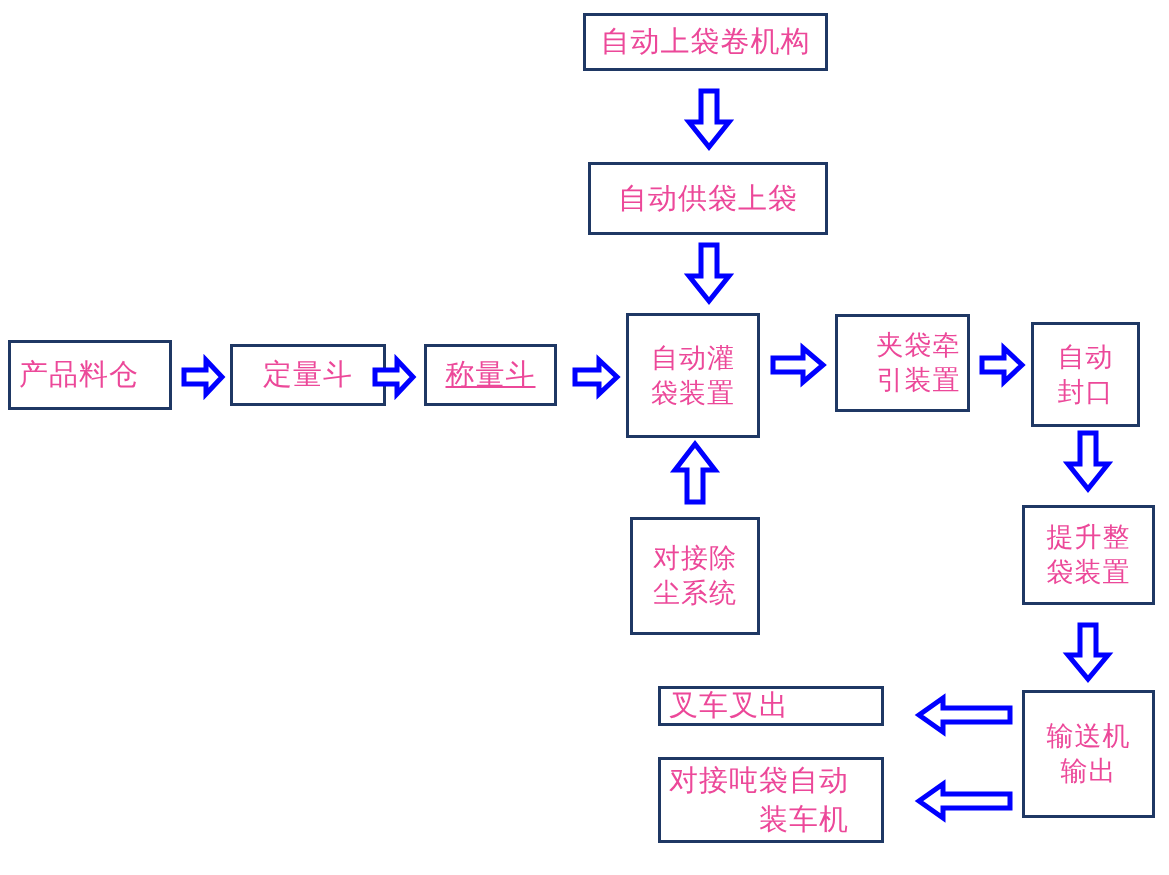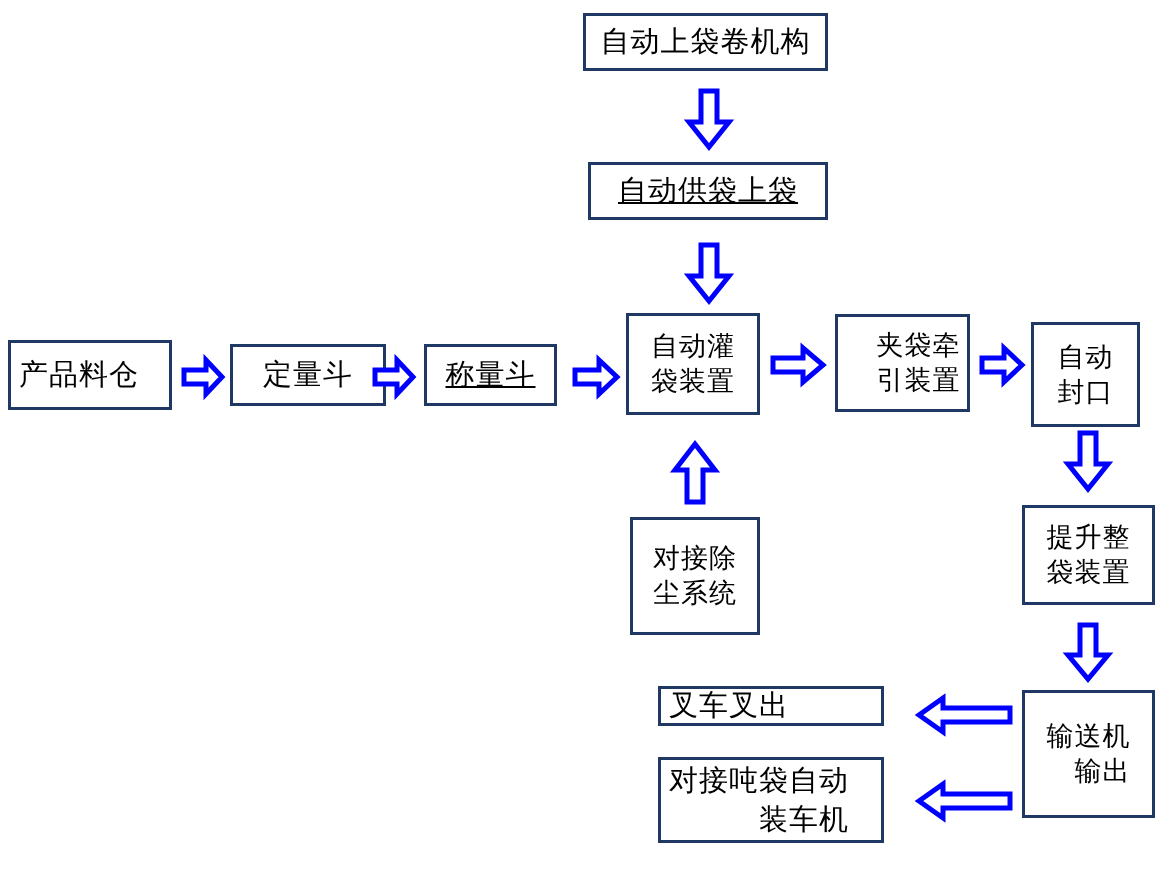--- a/index.html
+++ b/index.html
@@ -17,21 +17,21 @@
   }
   .node {
     position: absolute;
     box-sizing: border-box;
     border: 3px solid #1F3864;
     background: #ffffff;
     display: flex;
     flex-direction: column;
     align-items: center;
     justify-content: center;
-    color: #000000;
+    color: #ec4899;
     font-size: 27px;
     line-height: 1.28;
     letter-spacing: 1px;
     white-space: pre-line;
     text-align: center;
     font-family: "DejaVu Serif", "Liberation Serif", serif;
   }
   .node.left-align {
     align-items: flex-start;
     text-align: right;
@@ -52,44 +52,44 @@
     stroke-linejoin: miter;
   }
 </style>
 </head>
 <body>
 
 <div id="canvas">
 
   <div class="node" style="left:583px; top:13px; width:245px; height:58px; font-size:29px;">自动上袋卷机构</div>
 
-  <div class="node" style="left:588px; top:162px; width:240px; height:58px; font-size:29px;text-decoration:underline;">自动供袋上袋</div>
+  <div class="node" style="left:588px; top:162px; width:240px; height:73px; font-size:29px;">自动供袋上袋</div>
 
   <div class="node left-align" style="left:8px; top:340px; width:164px; height:70px; font-size:29px;">产品料仓</div>
 
   <div class="node" style="left:230px; top:344px; width:156px; height:62px; font-size:29px;">定量斗</div>
 
   <div class="node" style="left:424px; top:344px; width:133px; height:62px; font-size:29px;text-decoration:underline;">称量斗</div>
 
-  <div class="node" style="left:626px; top:313px; width:134px; height:102px;">自动灌
+  <div class="node" style="left:626px; top:313px; width:134px; height:125px;">自动灌
 袋装置</div>
 
   <div class="node" style="left:835px; top:314px; width:135px; height:98px;padding-left:32px;">夹袋牵
 引装置</div>
 
   <div class="node" style="left:1031px; top:322px; width:109px; height:105px;">自动
 封口</div>
 
   <div class="node" style="left:630px; top:517px; width:130px; height:118px;text-align:right;">对接除
 尘系统</div>
 
   <div class="node" style="left:1022px; top:505px; width:133px; height:100px;">提升整
 袋装置</div>
 
-  <div class="node" style="left:1022px; top:690px; width:133px; height:128px;text-align:right;">输送机
+  <div class="node" style="left:1022px; top:690px; width:133px; height:128px;">输送机
 输出</div>
 
   <div class="node left-align" style="left:658px; top:686px; width:226px; height:40px; font-size:29px;">叉车叉出</div>
 
   <div class="node left-align" style="left:658px; top:757px; width:226px; height:86px; font-size:29px; line-height:1.35;">对接吨袋自动
 装车机</div>
 
   <div class="arrow" style="left:686px; top:88px; width:46px; height:62px;">
     <svg width="46" height="62" viewBox="0 0 46 62">
       <polygon class="arrow-shape" points="15,3 31,3 31,34 43,34 23,59 3,34 15,34"></polygon>

